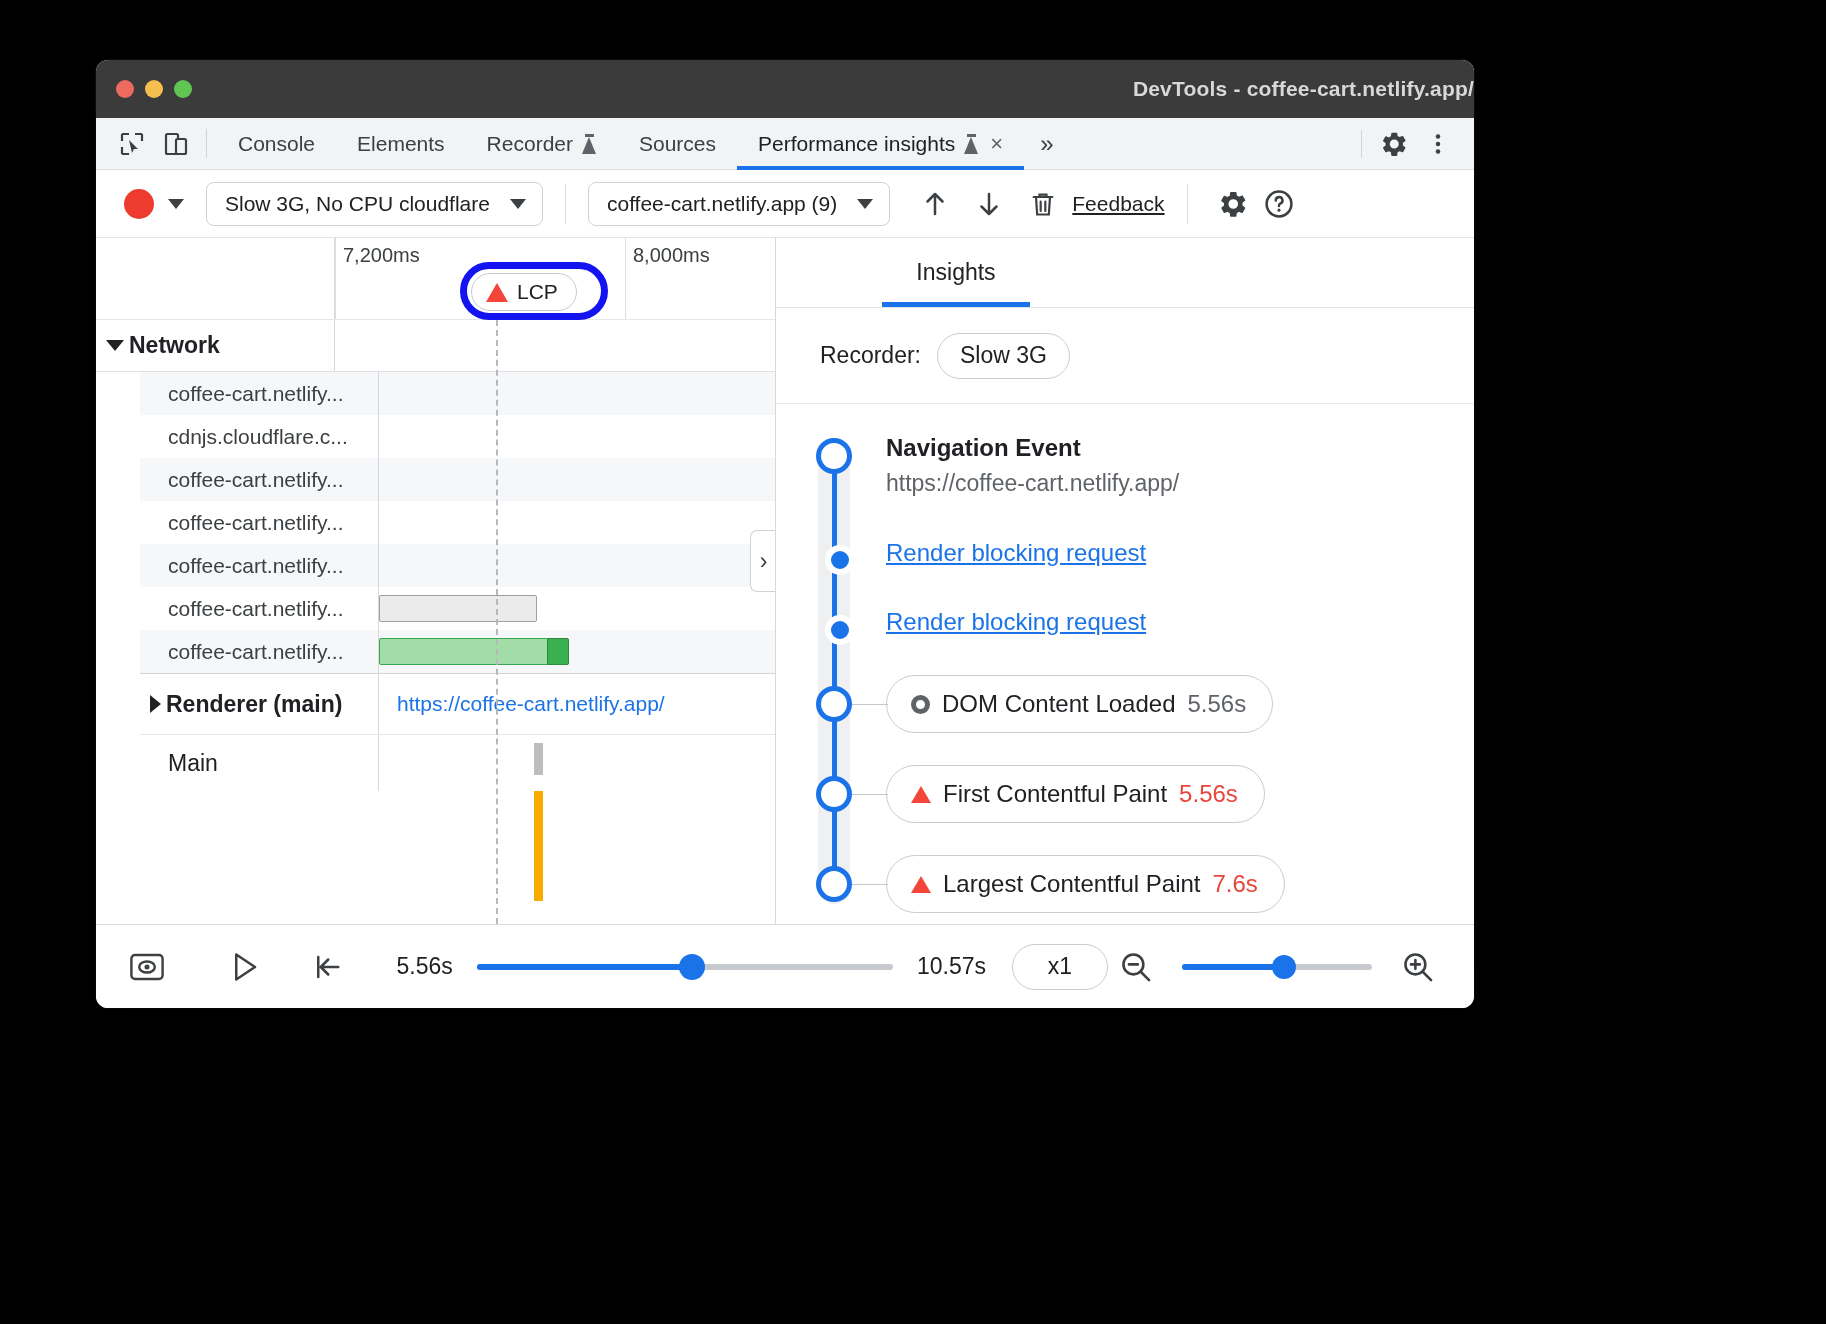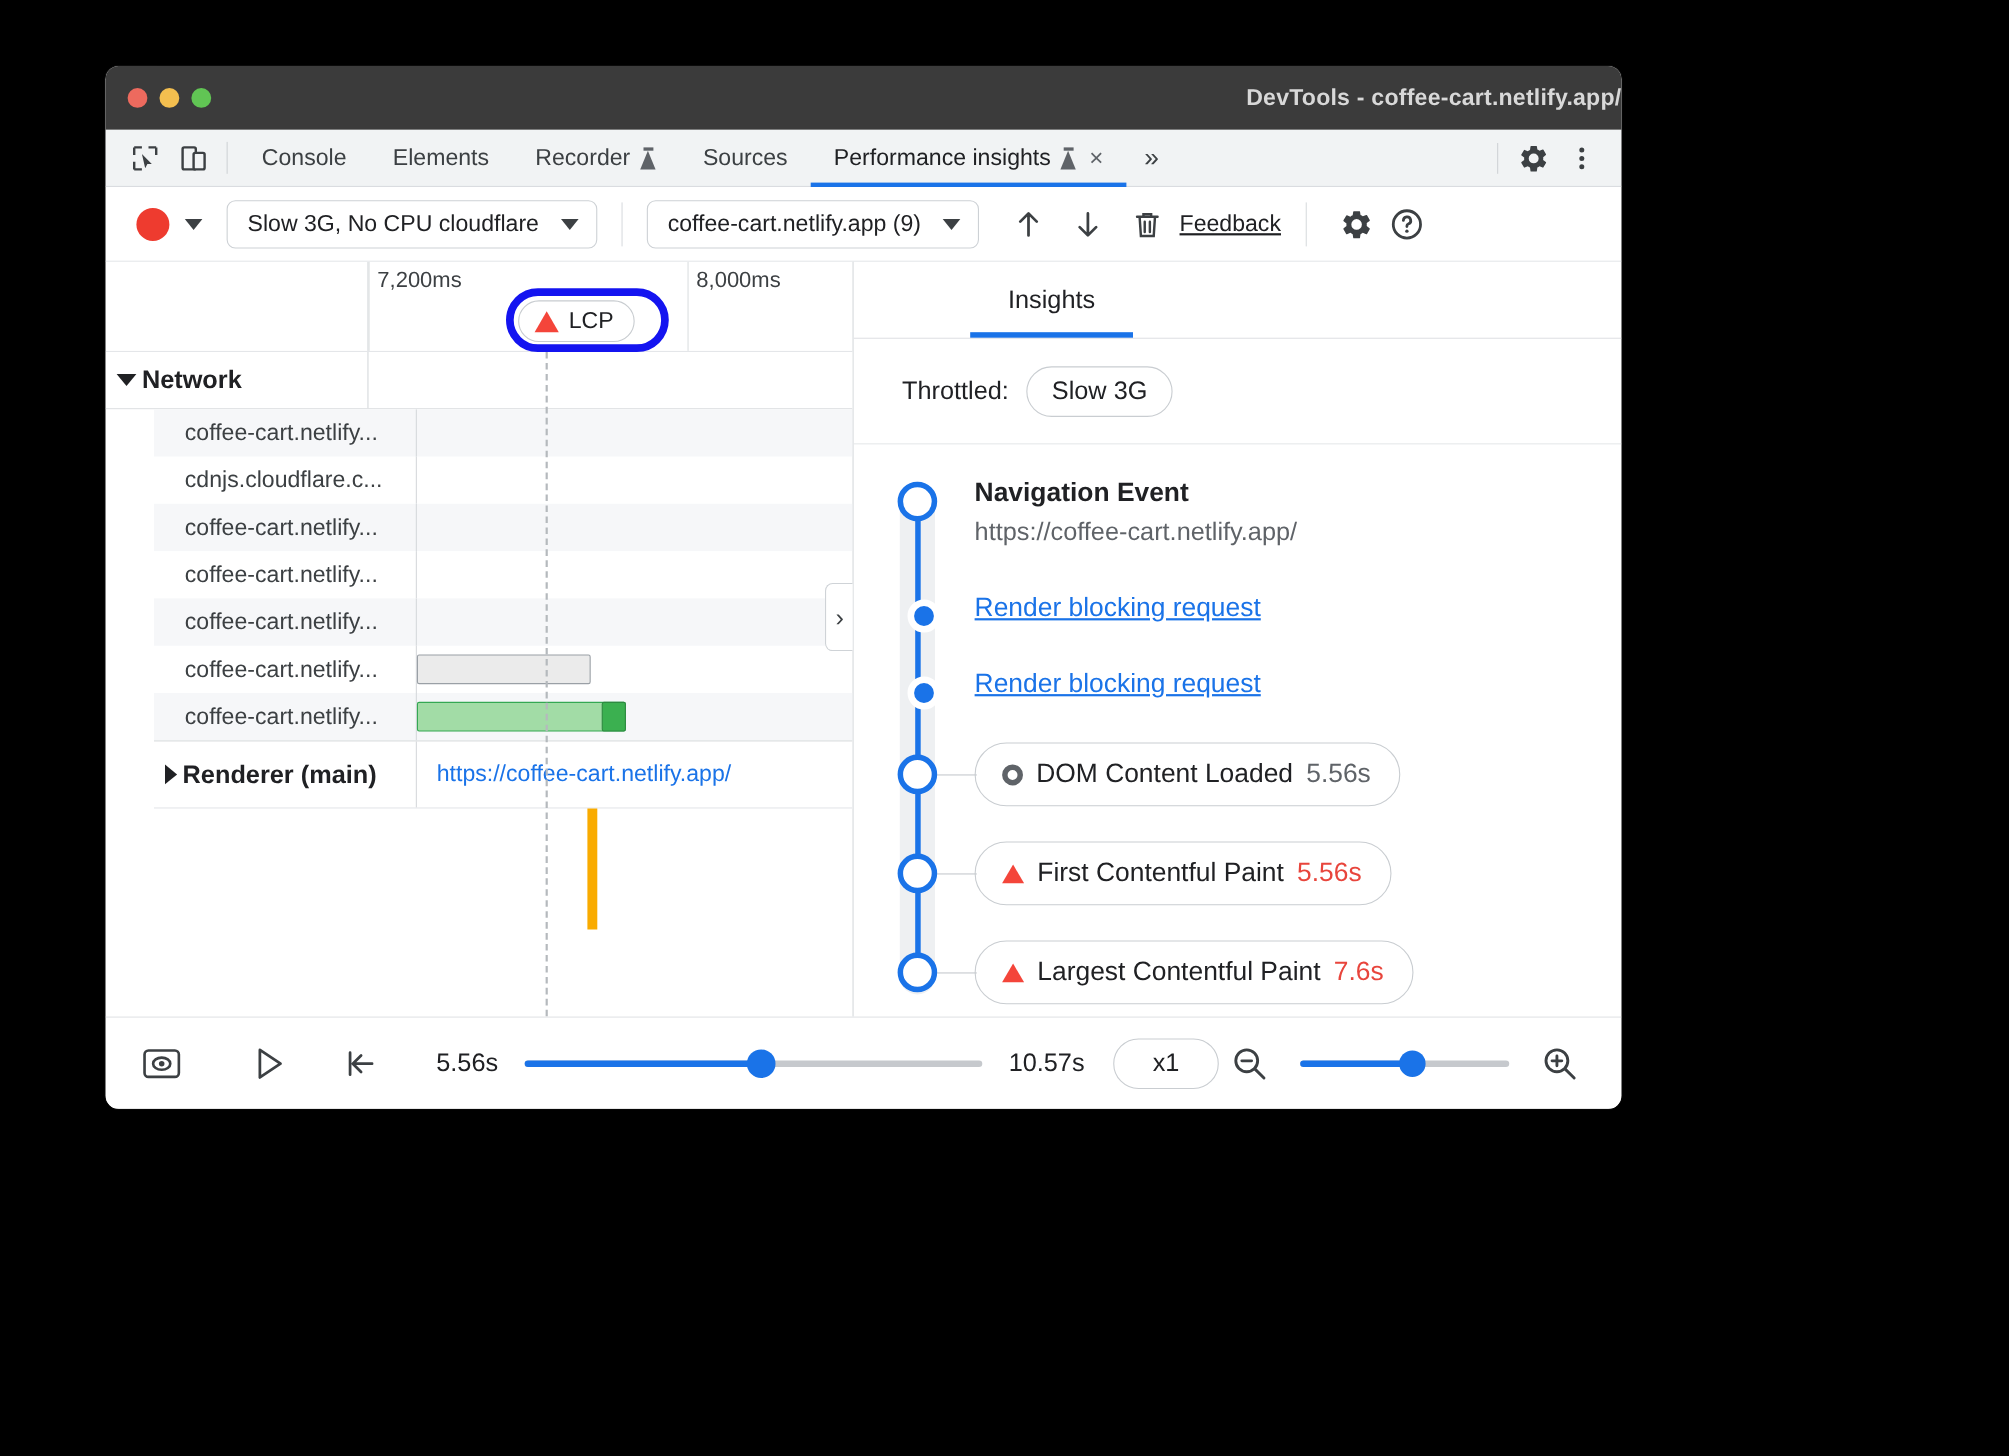--- a/index.html
+++ b/index.html
@@ -830,41 +830,47 @@
         <div id="renderer-row">
           <div id="renderer-gutter">
             <span class="tri-toggle collapsed"></span>
             <span class="group-label">Renderer (main)</span>
           </div>
           <div id="renderer-track">
             <span id="renderer-url">https://coffee-cart.netlify.app/</span>
           </div>
         </div>
 
+        <div id="main-row">
+          <div id="main-gutter">Main</div>
+          <div id="main-track">
+            <div style="position:absolute;left:155px;top:8px;width:9px;height:32px;background:#bdbdbd;"></div>
+          </div>
+        </div>
 
         <div id="flame-area">
           <div id="flame-gutter"></div>
           <div id="flame-track">
             <div style="position:absolute;left:155px;top:0px;width:9px;height:110px;background:#f9ab00;"></div>
           </div>
         </div>
       </div>
 
       <div id="pane-handle">›</div>
     </div>
 
     <div id="right-pane">
       <div id="side-tabs">
         <div class="side-tab active">
           <span>Insights</span>
         </div>
       </div>
 
       <div id="throttle-row">
-        <span id="throttle-label">Throttled:</span>
+        <span id="throttle-label">Recorder:</span>
         <span id="throttle-pill">Slow 3G</span>
       </div>
 
       <div id="insight-list">
         <div id="rail"></div>
         <div id="rail-line"></div>
 
         <div class="rail-node big" style="top:34px;"></div>
         <div class="nav-block" style="top:30px;">
           <div class="nav-title">Navigation Event</div>

